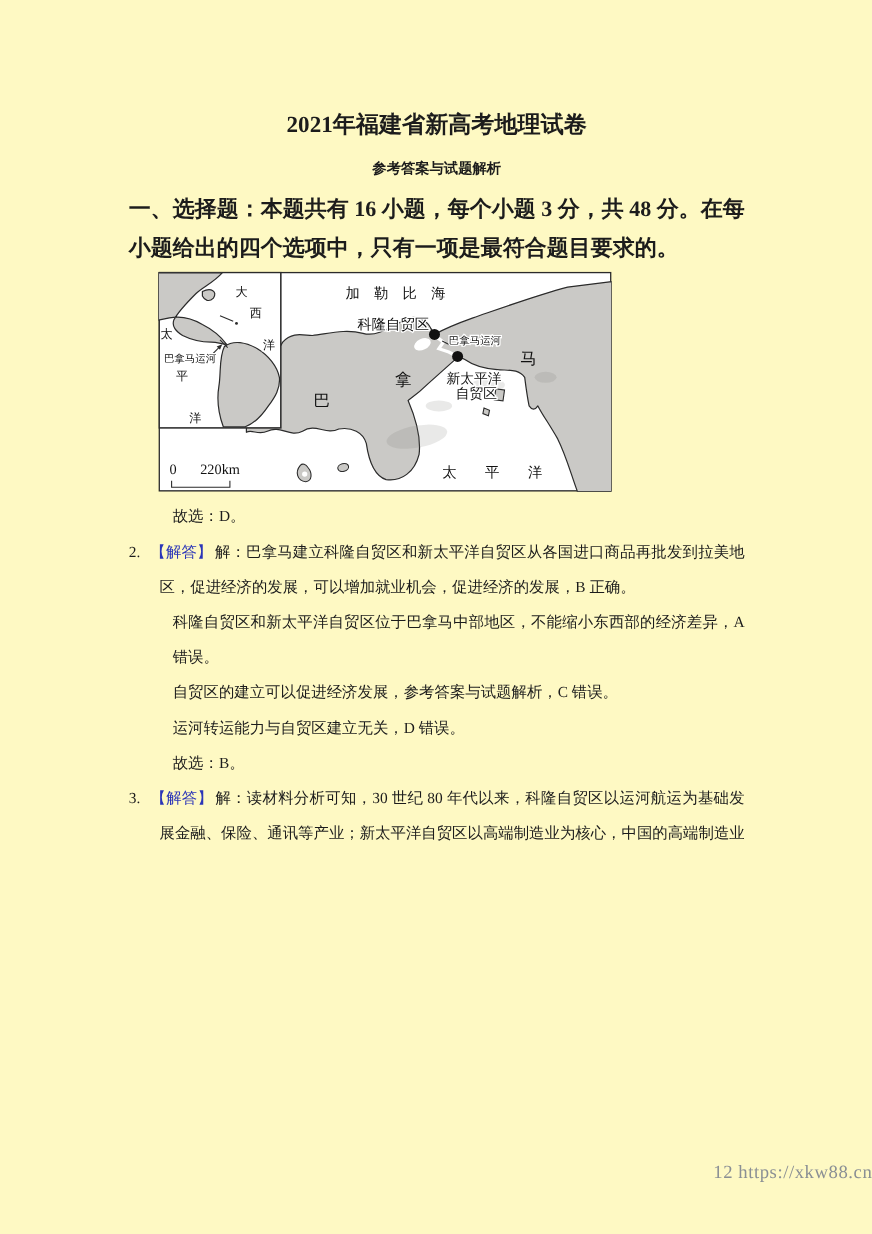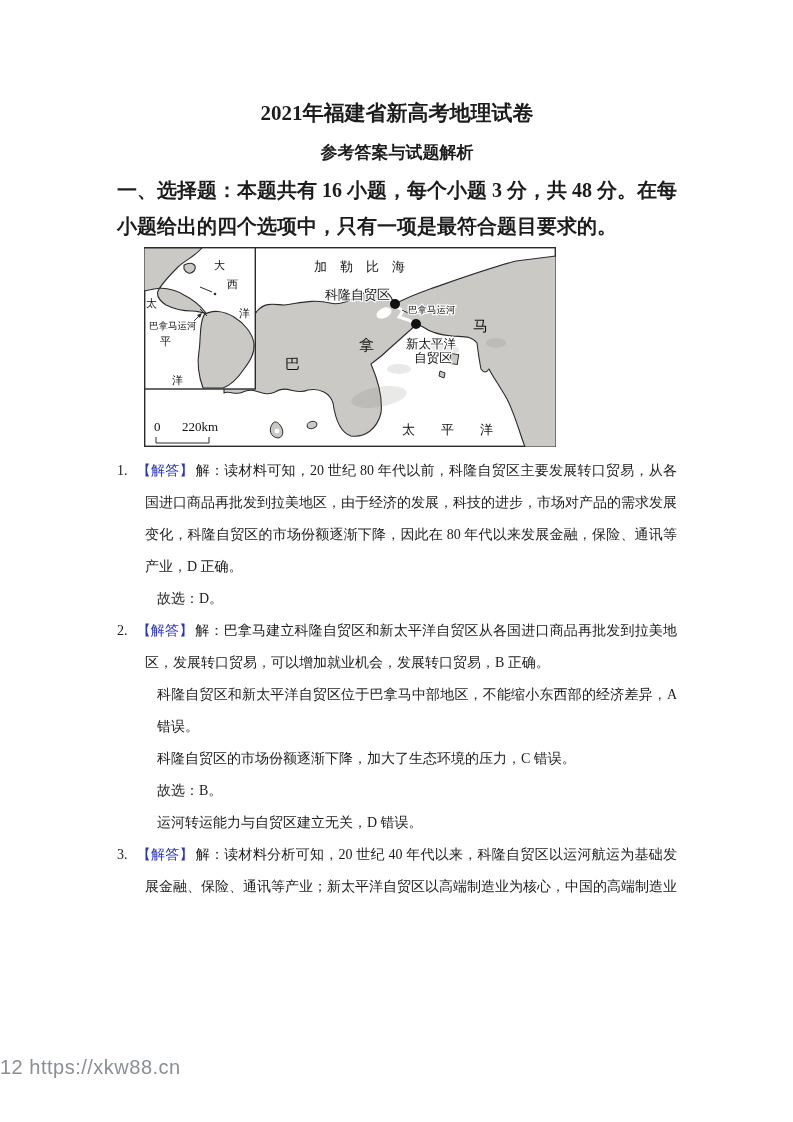--- a/index.html
+++ b/index.html
@@ -1,44 +1,44 @@
 <!DOCTYPE html>
 <html><head>
 <meta charset="utf-8">
 <style>
   html,body { margin:0; padding:0; background:#e8e8e8; }
   .page {
     position:relative; width:793px; height:1122px; margin:0 auto;
-    background:#ffffff; overflow:hidden;
+    background:#fef9c3; overflow:hidden;
     font-family:"Liberation Serif","DejaVu Serif",serif;
     color:#1c1c1c;
   }
   .content { position:absolute; left:117px; width:560px; top:96px; }
   .doc-title { margin:0; text-align:center; font-size:21px; font-weight:bold; line-height:34px; }
-  .doc-subtitle { margin:14px 0 0 0; text-align:center; font-size:17px; font-weight:bold; line-height:18px; }
+  .doc-subtitle { margin:14px 0 0 0; text-align:center; font-size:13px; font-weight:bold; line-height:18px; }
   .section-heading {
     margin:10px 0 0 0; font-size:20px; font-weight:bold; line-height:36px;
     text-align:justify;
   }
   .intro {
     margin:0; font-size:14px; line-height:36px; text-align:justify;
     padding-left:15px; text-indent:-15px;
   }
   .map-wrap { margin:3px 0 8px 27px; width:412px; height:200px; }
   .map-wrap svg { display:block; }
   .answers { font-size:14px; line-height:32px; }
   .answer p { margin:0; text-align:justify; }
   .answer p.first { padding-left:28px; text-indent:-28px; }
   .answer p.cont { margin-left:40px; }
   .num { margin-right:9px; }
   .tag { color:#2b35b8; margin-right:2px; }
   .footer {
-    position:absolute; left:0; right:0; top:1056px; text-align:left;
-    font-family:Liberation Sans, sans-serif;
-    font-size:20px; color:#8a8f94; letter-spacing:0.5px;
+    position:absolute; left:0; right:0; top:1056px; text-align:right;
+    font-family:Liberation Serif, serif;
+    font-size:17px; color:#8a8f94; letter-spacing:0.5px;
   }
   
   .m-border { fill:#ffffff; stroke:#2b2b2b; stroke-width:1.4; }
   .land { fill:#cac9c6; stroke:#2b2b2b; stroke-width:1.1; stroke-linejoin:round; }
   .island { fill:#cac9c6; stroke:#2b2b2b; stroke-width:1; }
   .sea-cut { fill:#ffffff; stroke:none; }
   .canal { fill:none; stroke:#ffffff; stroke-width:3; stroke-linecap:round; }
   .zone-dot { fill:#111111; }
   .map-text { fill:#111111; paint-order:stroke; stroke:#ffffff; stroke-width:2.4px; }
   .map-text.nohalo { stroke:none; }
@@ -161,34 +161,33 @@
           <text class="map-text nohalo" x="10" y="184" font-size="13">0</text>
           <text class="map-text nohalo" x="38" y="184" font-size="13">220km</text>
           <path class="thin" d="M12,190 L12,196 L65,196 L65,190" stroke-width="1.6"></path>
         </g>
       </svg>
     </div>
 
     <div class="answers">
 
       <div class="answer">
-        <p class="first"><span class="num">1.</span><span class="tag">【解答】</span><span>解：读材料可知，20 世纪 80 年代以前，科隆自贸区主要发展转口贸易，从各国进口商品再批发到拉美地区，由于经济的发展，科技的进步，市场对产品的需求发展变化，科隆自贸区的市场份额逐渐下降，因此在 80 年代以来发展金融，保险、通讯等产业，D 正确。</span></p>
         <p class="cont">故选：D。</p>
       </div>
 
       <div class="answer">
-        <p class="first"><span class="num">2.</span><span class="tag">【解答】</span><span>解：巴拿马建立科隆自贸区和新太平洋自贸区从各国进口商品再批发到拉美地区，发展转口贸易，可以增加就业机会，发展转口贸易，B 正确。</span></p>
+        <p class="first"><span class="num">2.</span><span class="tag">【解答】</span><span>解：巴拿马建立科隆自贸区和新太平洋自贸区从各国进口商品再批发到拉美地区，促进经济的发展，可以增加就业机会，促进经济的发展，B 正确。</span></p>
         <p class="cont">科隆自贸区和新太平洋自贸区位于巴拿马中部地区，不能缩小东西部的经济差异，A 错误。</p>
-        <p class="cont">科隆自贸区的市场份额逐渐下降，加大了生态环境的压力，C 错误。</p>
+        <p class="cont">自贸区的建立可以促进经济发展，参考答案与试题解析，C 错误。</p>
+        <p class="cont">运河转运能力与自贸区建立无关，D 错误。</p>
         <p class="cont">故选：B。</p>
-        <p class="cont">运河转运能力与自贸区建立无关，D 错误。</p>
       </div>
 
       <div class="answer">
-        <p class="first"><span class="num">3.</span><span class="tag">【解答】</span><span>解：读材料分析可知，20 世纪 40 年代以来，科隆自贸区以运河航运为基础发展金融、保险、通讯等产业；新太平洋自贸区以高端制造业为核心，中国的高端制造业</span></p>
+        <p class="first"><span class="num">3.</span><span class="tag">【解答】</span><span>解：读材料分析可知，30 世纪 80 年代以来，科隆自贸区以运河航运为基础发展金融、保险、通讯等产业；新太平洋自贸区以高端制造业为核心，中国的高端制造业</span></p>
       </div>
 
     </div>
   </div>
 
   <div class="footer">
     <span>12</span>
     <span>https://xkw88.cn</span>
   </div>
 </div>

